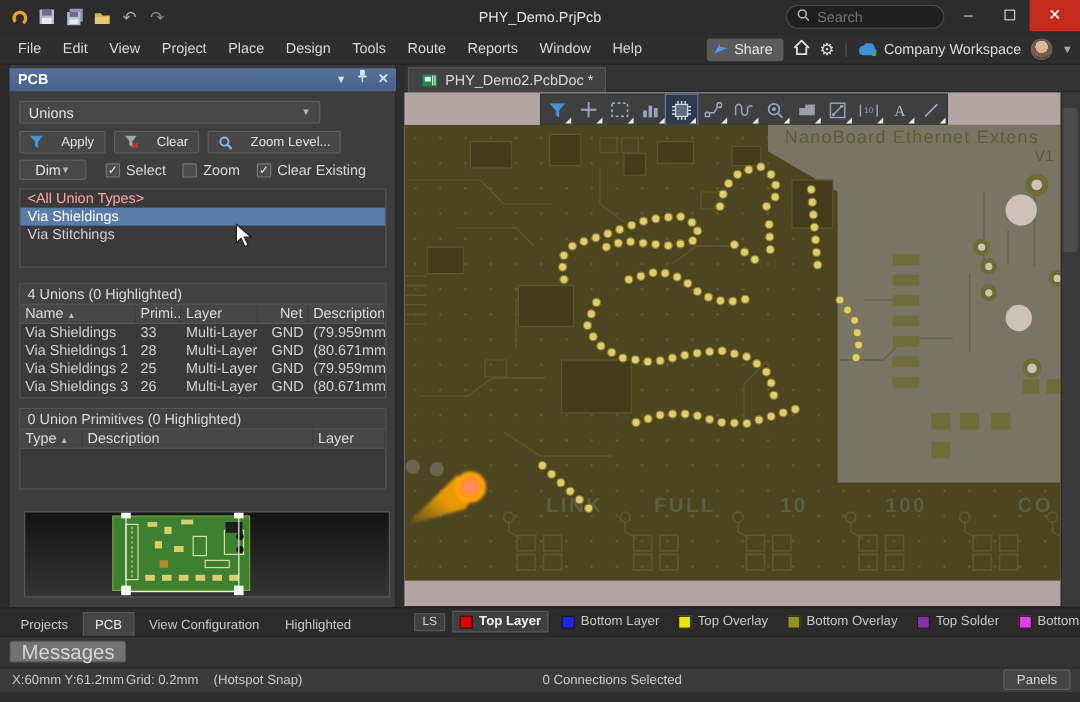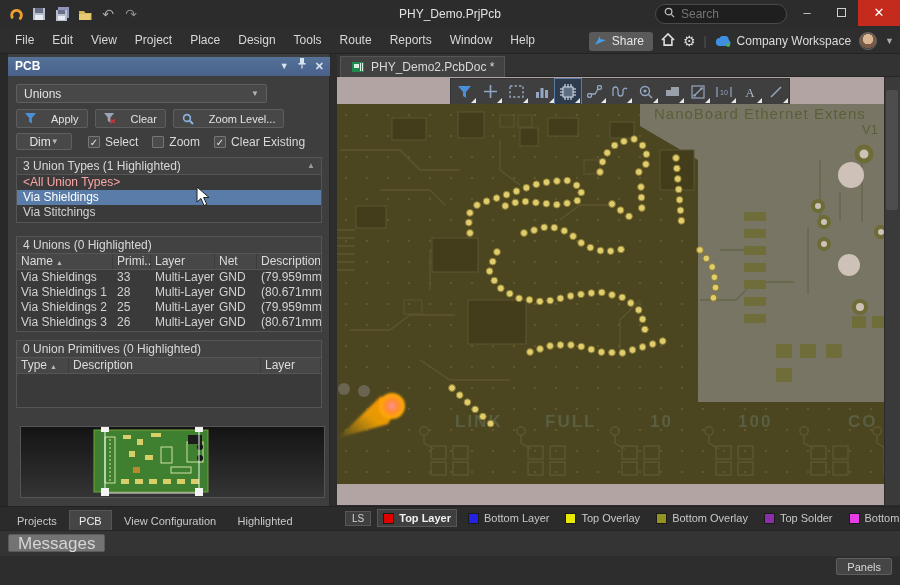--- a/index.html
+++ b/index.html
@@ -41,21 +41,21 @@
   .sectbox { background:#3a3a3a; border:1px solid #555; }
   .secthead { background:#424242; border-bottom:1px solid #555; color:#d9d9d9; padding:0 6px; height:17px; line-height:16px; position:relative; }
   .secthead .collapse { position:absolute; right:6px; top:0; color:#9a9a9a; font-size:8px; }
   .lrow { height:15px; line-height:15px; padding:0 6px; color:#d2d2d2; white-space:nowrap; }
   .lrow.dim { color:#fca5a5; }
   .lrow.sel { background:#5a7ca8; color:#fff; }
   .thead { display:flex; background:#474747; border-bottom:1px solid #555; color:#dcdcdc; height:16px; line-height:15px; }
   .thead > div { padding:0 4px; border-right:1px solid #3c3c3c; overflow:hidden; white-space:nowrap; }
   .trow { display:flex; height:15px; line-height:15px; color:#d2d2d2; }
   .trow > div { padding:0 4px; overflow:hidden; white-space:nowrap; }
-  .c-name{width:96px;} .c-prim{width:38px;} .c-layer{width:64px;} .c-net{width:42px;} .c-desc{flex:1;}
+  .c-name{width:96px;} .c-prim{width:38px;} .c-layer{width:64px;} .c-net{width:42px;text-align:right;} .c-desc{flex:1;}
   .p-type{width:52px;} .p-desc{flex:1;} .p-layer{width:60px;}
   .sort { font-size:7px; color:#b8b8b8; margin-left:3px; }
   #preview-box { left:20px; top:426px; width:305px; height:72px; background:linear-gradient(#141414,#343434); border:1px solid #555; overflow:hidden; }
 
   
   #bottom-tabs-row { left:0; top:506px; width:900px; height:24px; background:#2b2b2b; border-top:1px solid #222; }
   .ptab { display:inline-block; height:20px; line-height:20px; padding:0 9px; color:#c9c9c9; font-size:11px; margin-top:3px; }
   .ptab.active { background:#454545; color:#efefef; border:1px solid #555; border-bottom:none; }
   #layerbar { position:absolute; left:334px; top:506px; width:566px; height:24px; display:flex; align-items:center; gap:6px; overflow:hidden; }
   .ltab { display:flex; align-items:center; gap:5px; padding:2px 5px; color:#c8c8c8; font-size:11px; white-space:nowrap; }
@@ -221,24 +221,20 @@
       </span>
     <span style="margin-left:16px;" class="chk">✓</span>
     <span class="chk-lbl">Select</span>
     <span style="margin-left:14px;" class="chk"></span>
     <span class="chk-lbl">Zoom</span>
     <span style="margin-left:14px;" class="chk">✓</span>
     <span class="chk-lbl">Clear Existing</span>
   </div>
 
   <div class="abs sectbox" style="left:16px;top:157px;width:306px;height:66px;">
-    <div class="secthead">
-      <span>3 Union Types (1 Highlighted)</span>
-      <span class="collapse">▲</span>
-    </div>
     <div class="lrow dim">&lt;All Union Types&gt;</div>
     <div class="lrow sel">Via Shieldings</div>
     <div class="lrow">Via Stitchings</div>
   </div>
 
   <div class="abs sectbox" style="left:16px;top:236px;width:306px;height:96px;">
     <div class="secthead">
       <span>4 Unions (0 Highlighted)</span>
     </div>
     <div class="thead">
@@ -730,15 +726,21 @@
       </span>
     <span class="ltab">
         <span class="swatch" style="background: rgb(232, 60, 232);"></span>
         <span>Bottom Solder</span>
       </span>
   </div>
 
   <div id="messages-row" class="abs"></div>
   <div id="messages-btn" class="abs">Messages</div>
 
+  <div id="statusbar" class="abs">
+    <span class="abs" style="left:10px;">X:60mm Y:61.2mm</span>
+    <span class="abs" style="left:105px;">Grid: 0.2mm</span>
+    <span class="abs" style="left:178px;">(Hotspot Snap)</span>
+    <span class="abs" style="left:452px;">0 Connections Selected</span>
+  </div>
   <div id="panels-btn" class="abs">Panels</div>
   <div id="bottom-strip" class="abs"></div>
 </div>
 
 </body></html>

